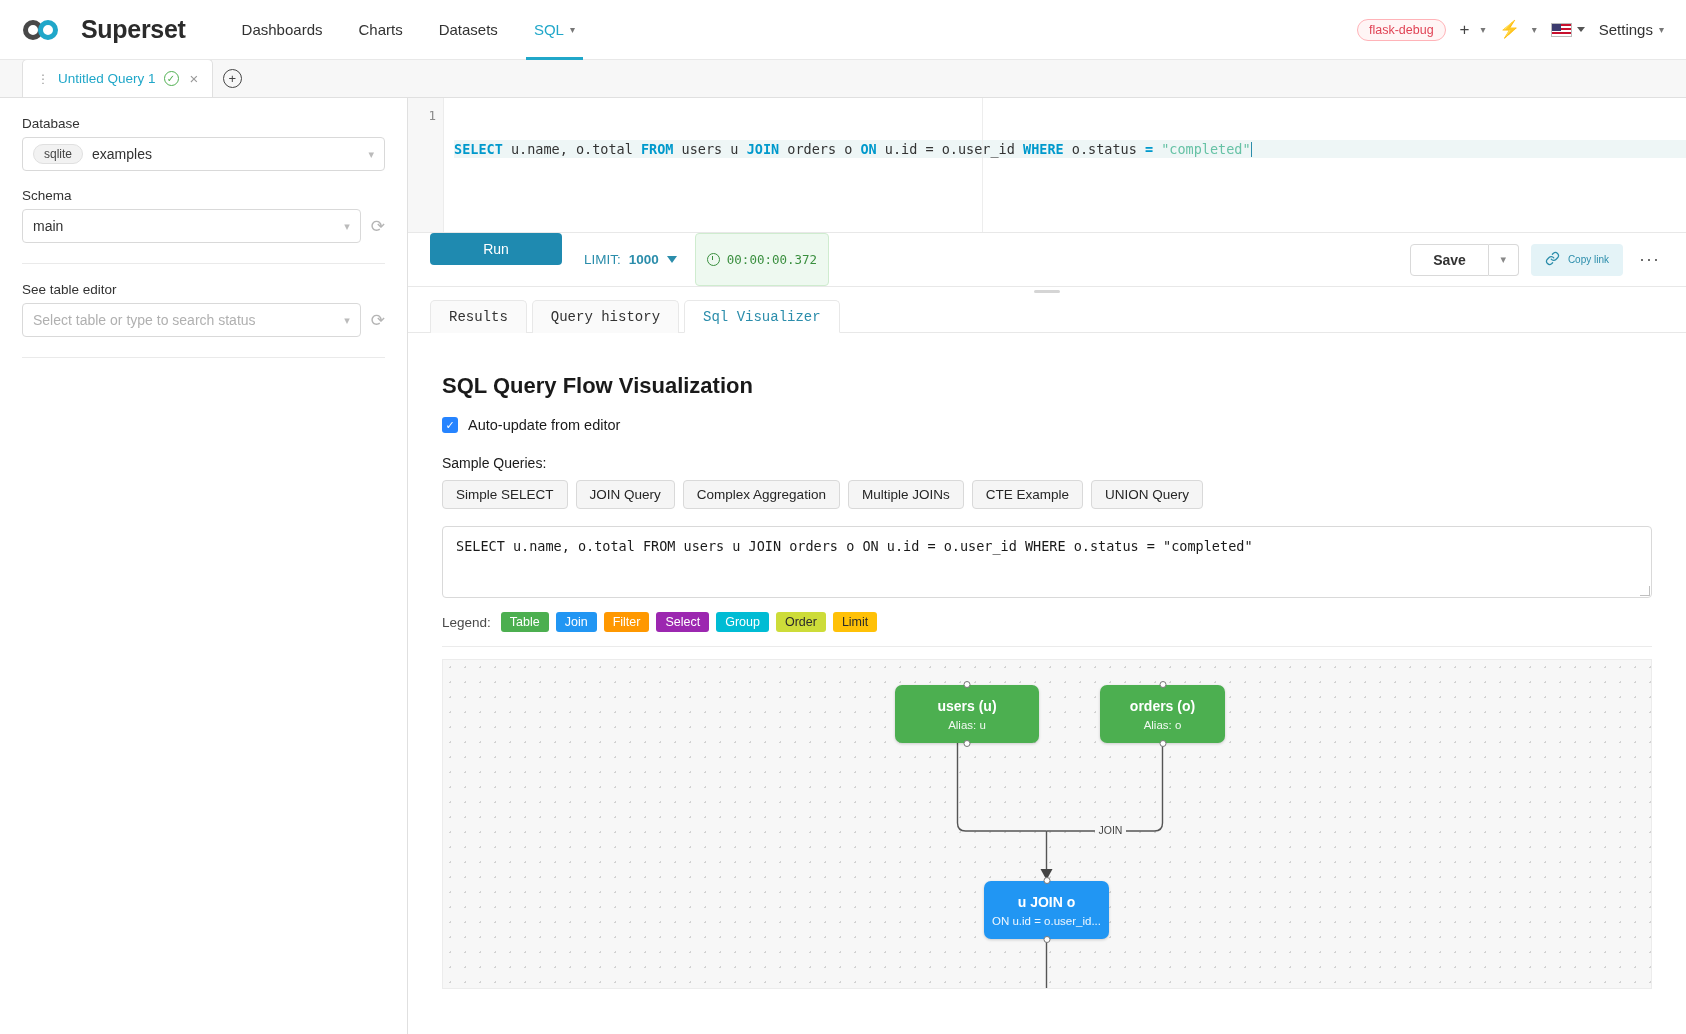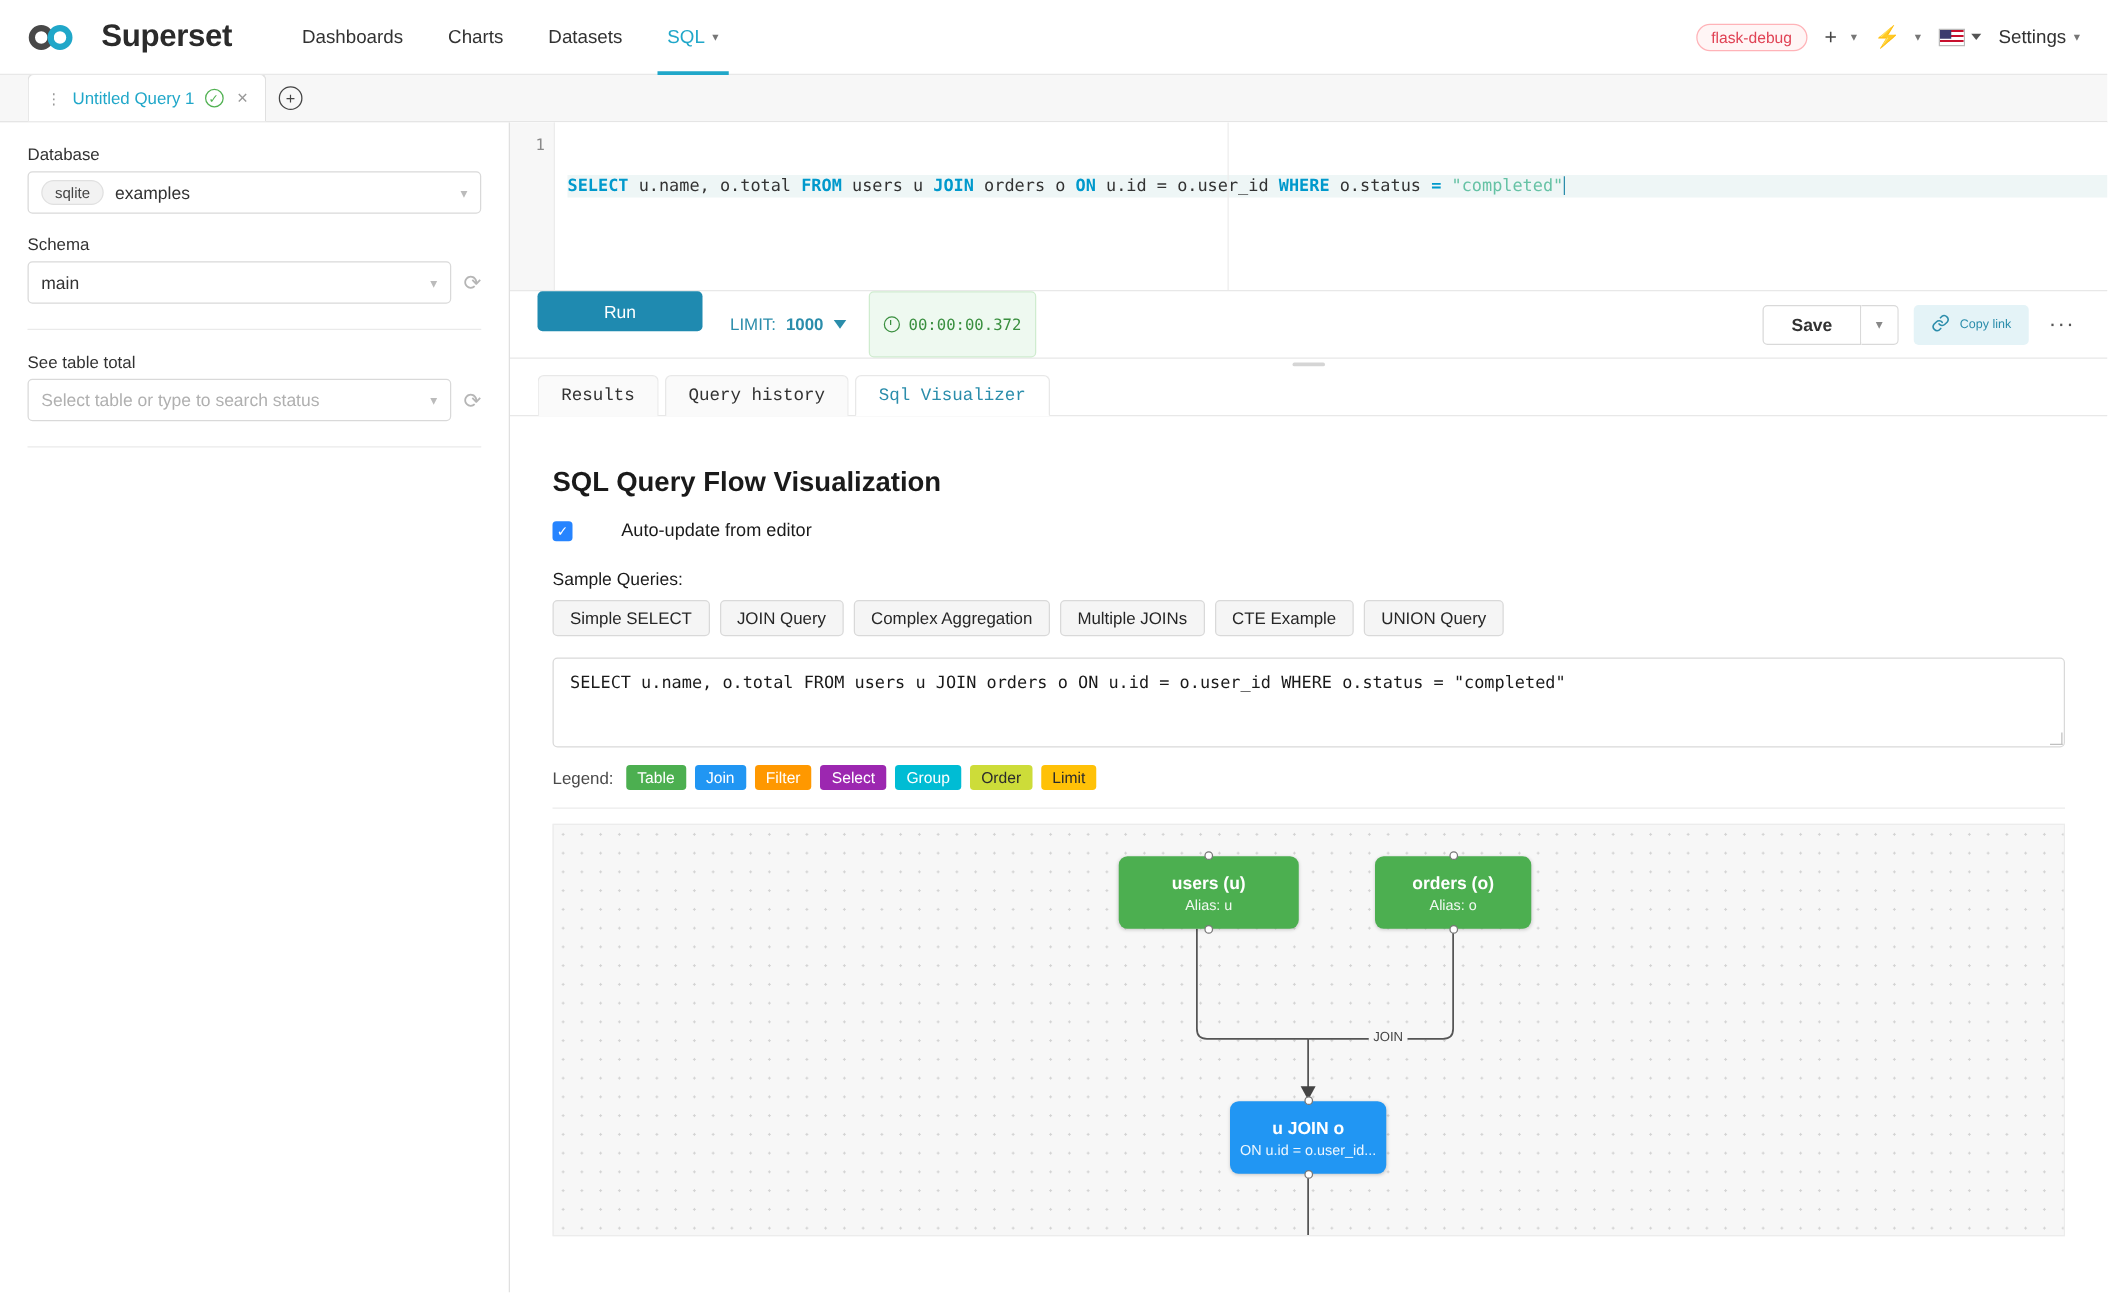--- a/index.html
+++ b/index.html
@@ -131,21 +131,21 @@
     background: #fafafa; border: 1px solid #e8e8e8; border-bottom: none; border-radius: 5px 5px 0 0;
     color: #323232; cursor: pointer; position: relative; top: 1px; }
   .rtab.active { background: #fff; color: #2b8dab; border-bottom: 1px solid #fff; }
 
   
   .viz { flex: 1; overflow: hidden; padding: 22px 34px 0 34px; }
   .viz-title { font-size: 22px; font-weight: bold; color: #1a1a1a; margin: 18px 0 18px 0; }
   .chk-row { display: flex; align-items: center; gap: 10px; margin-bottom: 22px; }
   .chk { width: 16px; height: 16px; border-radius: 3px; background: #2684ff;
     display: flex; align-items: center; justify-content: center; color: #fff; font-size: 11px; cursor: pointer; }
-  .chk-label { font-size: 14.5px; color: #1a1a1a; margin-left: 29px; }
+  .chk-label { font-size: 14.5px; color: #1a1a1a; }
   .sq-label { font-size: 14px; color: #1a1a1a; margin-bottom: 9px; }
   .sq-row { display: flex; gap: 8px; margin-bottom: 17px; flex-wrap: wrap; }
   .sq-btn { background: #f5f5f5; border: 1px solid #d9d9d9; border-radius: 4px;
     padding: 6px 13px; font-size: 13.5px; color: #262626; cursor: pointer; }
   .sql-textarea {
     width: 100%; height: 72px; border: 1px solid #d9d9d9; border-radius: 4px;
     padding: 11px 13px; font-family: "DejaVu Sans Mono", monospace; font-size: 13.5px;
     color: #1a1a1a; resize: none; outline: none; background: #fff; display: block;
   }
   .ta-wrap { position: relative; }
@@ -253,21 +253,21 @@
             <span class="sel-val">main</span>
             <span class="chev">▾</span>
           </div>
           <span class="refresh-icon">⟳</span>
         </div>
       </div>
 
       <div class="divider"></div>
 
       <div class="field">
-        <div class="field-label">See table total</div>
+        <div class="field-label">See table editor</div>
         <div class="row-with-refresh">
           <div class="select-box">
             <span class="sel-val placeholder">Select table or type to search status</span>
             <span class="chev">▾</span>
           </div>
           <span class="refresh-icon">⟳</span>
         </div>
       </div>
       <div class="divider"></div>
     </div>

